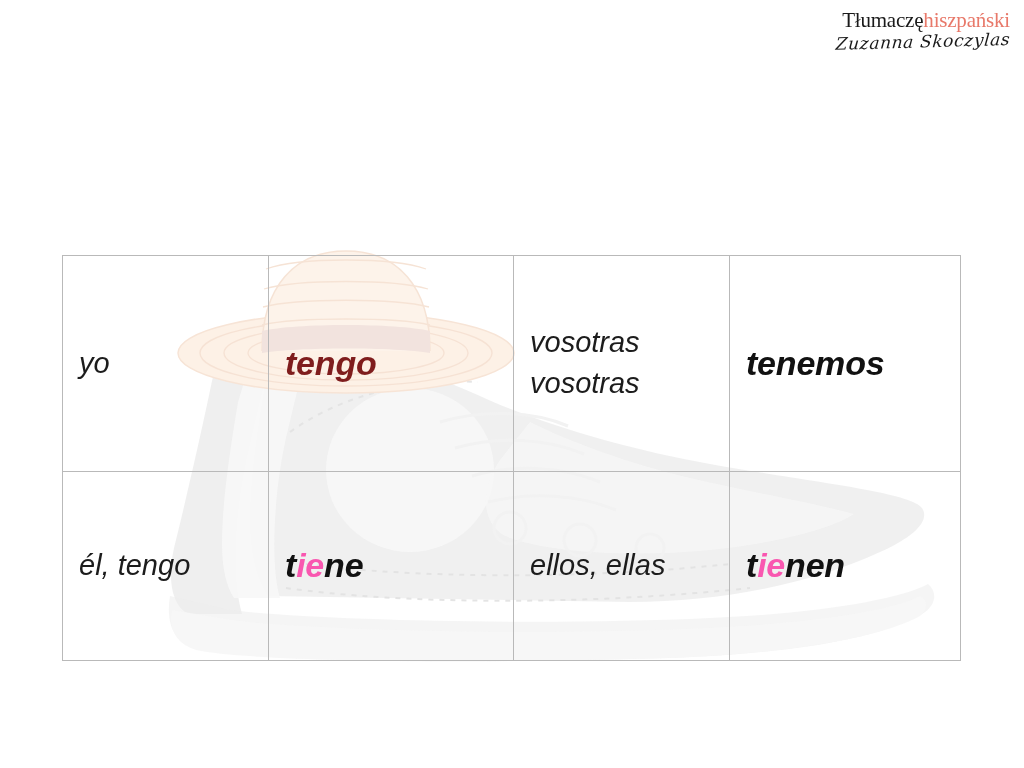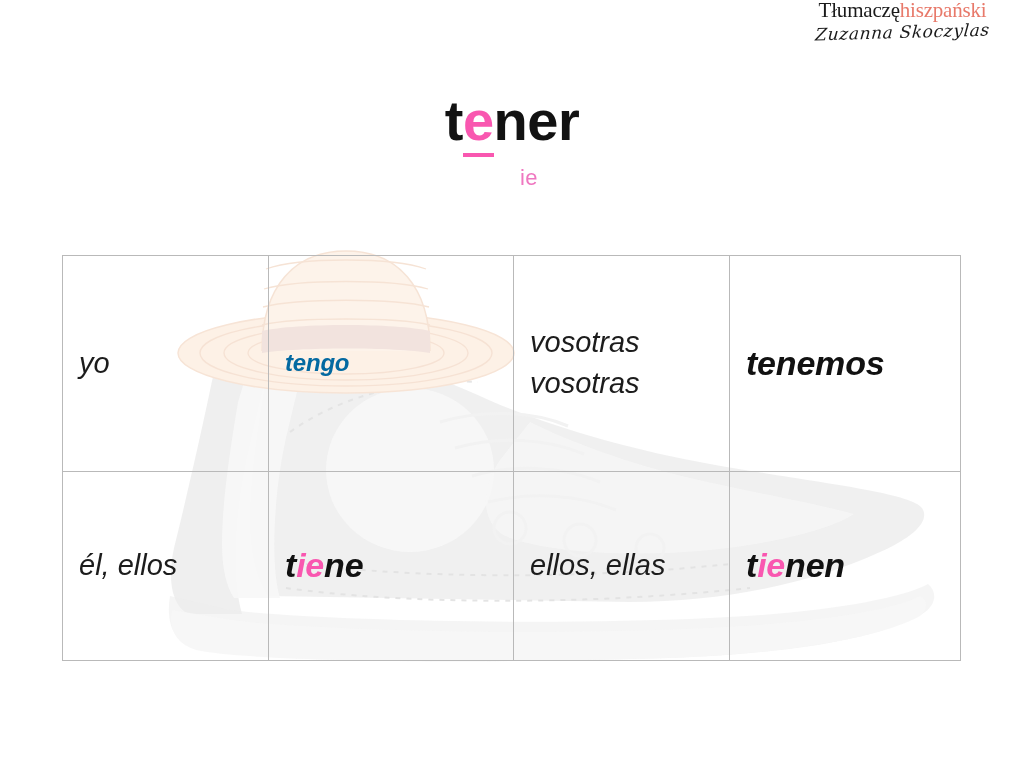--- a/index.html
+++ b/index.html
@@ -16,24 +16,24 @@
   #page {
     position: relative;
     width: 1024px;
     height: 768px;
     background: #ffffff;
   }
 
   
   .logo {
     position: absolute;
-    top: 0;
+    top: 10px;
     right: 14px;
     width: 215px;
-    text-align: center;
+    text-align: right;
     line-height: 1;
   }
   .logo-main {
     font-family: "Liberation Serif", serif;
     font-size: 21px;
     letter-spacing: -0.2px;
     white-space: nowrap;
   }
   .logo-pl { color: #1a1a1a; font-weight: 400; }
   .logo-es { color: #e8796a; font-weight: 400; }
@@ -124,21 +124,21 @@
     line-height: 1.42;
   }
   .pronoun .ln { display: block; }
 
   .form {
     font-size: 34px;
     font-weight: bold;
     color: #111111;
     letter-spacing: -0.2px;
   }
-  .form.irregular { color: #0369a1; font-size: 24px; }
+  .form.irregular { color: #7f1d1d; font-size: 34px; }
   .form .hl { color: #f957b0; }
 </style>
 </head>
 <body>
 
 <div id="page">
 
   <div class="art-layer">
 
     <svg class="art-shoe" width="840" height="315" viewBox="0 0 840 315" aria-hidden="true">
@@ -187,24 +187,20 @@
       </g>
       <path d="M86 88 C120 80 220 80 254 88 L254 110 C220 104 120 104 86 110 Z" fill="#f2e3de"></path>
     </svg>
   </div>
 
   <div class="logo">
     <div class="logo-main"><span class="logo-pl">Tłumaczę</span><span class="logo-es">hiszpański</span></div>
     <div class="logo-sign">Zuzanna Skoczylas</div>
   </div>
 
-  <div class="title-block">
-    <div class="verb"><span>t</span><span class="stem">e</span><span>ner</span></div>
-    <div class="stem-change">ie</div>
-  </div>
 
   <table class="conj-table">
     <tbody>
 
       <tr class="row-1">
         <td class="col-pron">
           <div class="pronoun">
             <span class="ln">yo</span>
           </div>
         </td>
@@ -219,21 +215,21 @@
         </td>
         <td class="col-conj2">
           <div class="form"><span>tenemos</span></div>
         </td>
       </tr>
 
 
       <tr class="row-3">
         <td class="col-pron">
           <div class="pronoun">
-            <span class="ln">él, ellos</span>
+            <span class="ln">él, tengo</span>
           </div>
         </td>
         <td class="col-conj">
           <div class="form"><span>t</span><span class="hl">ie</span><span>ne</span></div>
         </td>
         <td class="col-pron2">
           <div class="pronoun">
             <span class="ln">ellos, ellas</span>
           </div>
         </td>

